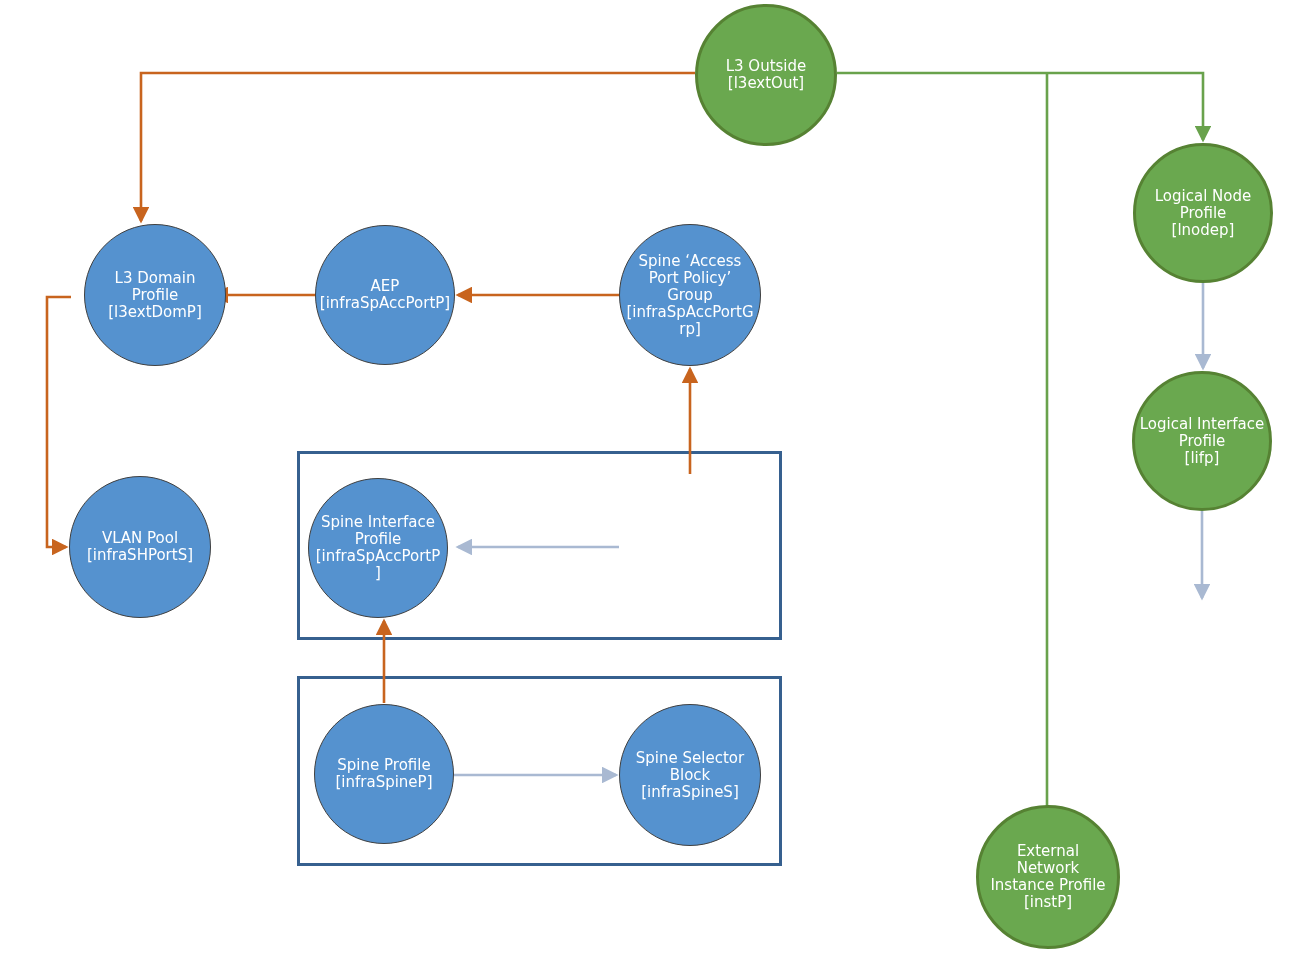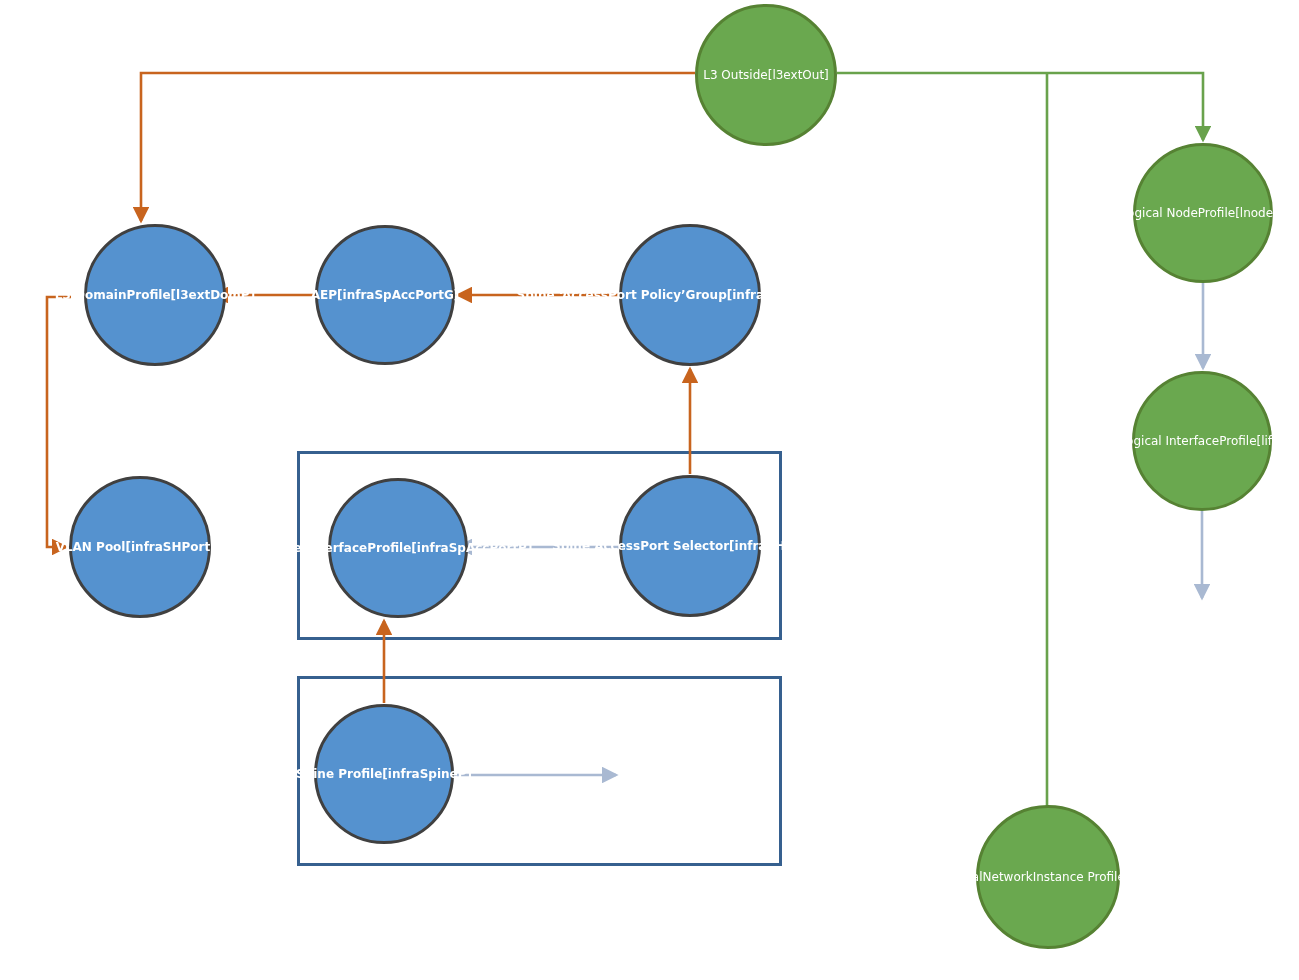--- a/index.html
+++ b/index.html
@@ -30,36 +30,35 @@
     background: #ffffff;
     border: 3px solid #36608f;
     box-sizing: border-box;
   }
   .node {
     position: absolute;
     z-index: 3;
     border-radius: 50%;
     box-sizing: border-box;
     display: flex;
-    flex-direction: row;
+    flex-direction: column;
     align-items: center;
     justify-content: center;
     text-align: center;
     color: #ffffff;
-    font-size: 12px;
+    font-size: 15px;
     line-height: 17px;
   }
   .node.green {
     background: #6aa84f;
     border: 3px solid #568233;
   }
   .node.blue {
     background: #5592cf;
-    border: 3px solid #404040;
-    font-weight: bold;
+    border: 1px solid #404040;
   }
   .node .label-line {
     white-space: nowrap;
   }
 </style>
 </head>
 <body>
 
 <div id="canvas">
   <svg id="edge-layer" viewBox="0 0 1299 980" xmlns="http://www.w3.org/2000/svg">
@@ -109,41 +108,41 @@
       <div class="label-line">Instance Profile</div>
       <div class="label-line">[instP]</div>
     </div>
     <div class="node blue" style="left: 84px; top: 224px; width: 142px; height: 142px;">
       <div class="label-line">L3 Domain</div>
       <div class="label-line">Profile</div>
       <div class="label-line">[l3extDomP]</div>
     </div>
     <div class="node blue" style="left: 315px; top: 225px; width: 140px; height: 140px; justify-content: center;">
       <div class="label-line">AEP</div>
-      <div class="label-line">[infraSpAccPortG]</div>
+      <div class="label-line">[infraSpAccPortP]</div>
     </div>
     <div class="node blue" style="left: 619px; top: 224px; width: 142px; height: 142px;">
       <div class="label-line">Spine ‘Access</div>
       <div class="label-line">Port Policy’</div>
       <div class="label-line">Group</div>
       <div class="label-line">[infraSpAccPortG</div>
       <div class="label-line">rp]</div>
     </div>
     <div class="node blue" style="left: 69px; top: 476px; width: 142px; height: 142px; text-align: center;">
       <div class="label-line">VLAN Pool</div>
       <div class="label-line">[infraSHPortS]</div>
     </div>
-    <div class="node blue" style="left: 328px; top: 478px; width: 140px; height: 140px;">
+    <div class="node blue" style="left: 308px; top: 478px; width: 140px; height: 140px;">
       <div class="label-line">Spine Interface</div>
       <div class="label-line">Profile</div>
       <div class="label-line">[infraSpAccPortP</div>
       <div class="label-line">]</div>
     </div>
-    <div class="node blue" style="left: 619px; top: 475px; width: 142px; height: 142px;">
-      <div class="label-line">Spine Access</div>
-      <div class="label-line">Port Selector</div>
-      <div class="label-line">[infraSHPortS]</div>
-    </div>
     <div class="node blue" style="left: 314px; top: 704px; width: 140px; height: 140px;">
       <div class="label-line">Spine Profile</div>
       <div class="label-line">[infraSpineP]</div>
     </div>
+    <div class="node blue" style="left: 619px; top: 704px; width: 142px; height: 142px;">
+      <div class="label-line">Spine Selector</div>
+      <div class="label-line">Block</div>
+      <div class="label-line">[infraSpineS]</div>
+    </div>
   </div>
 
 </body></html>

